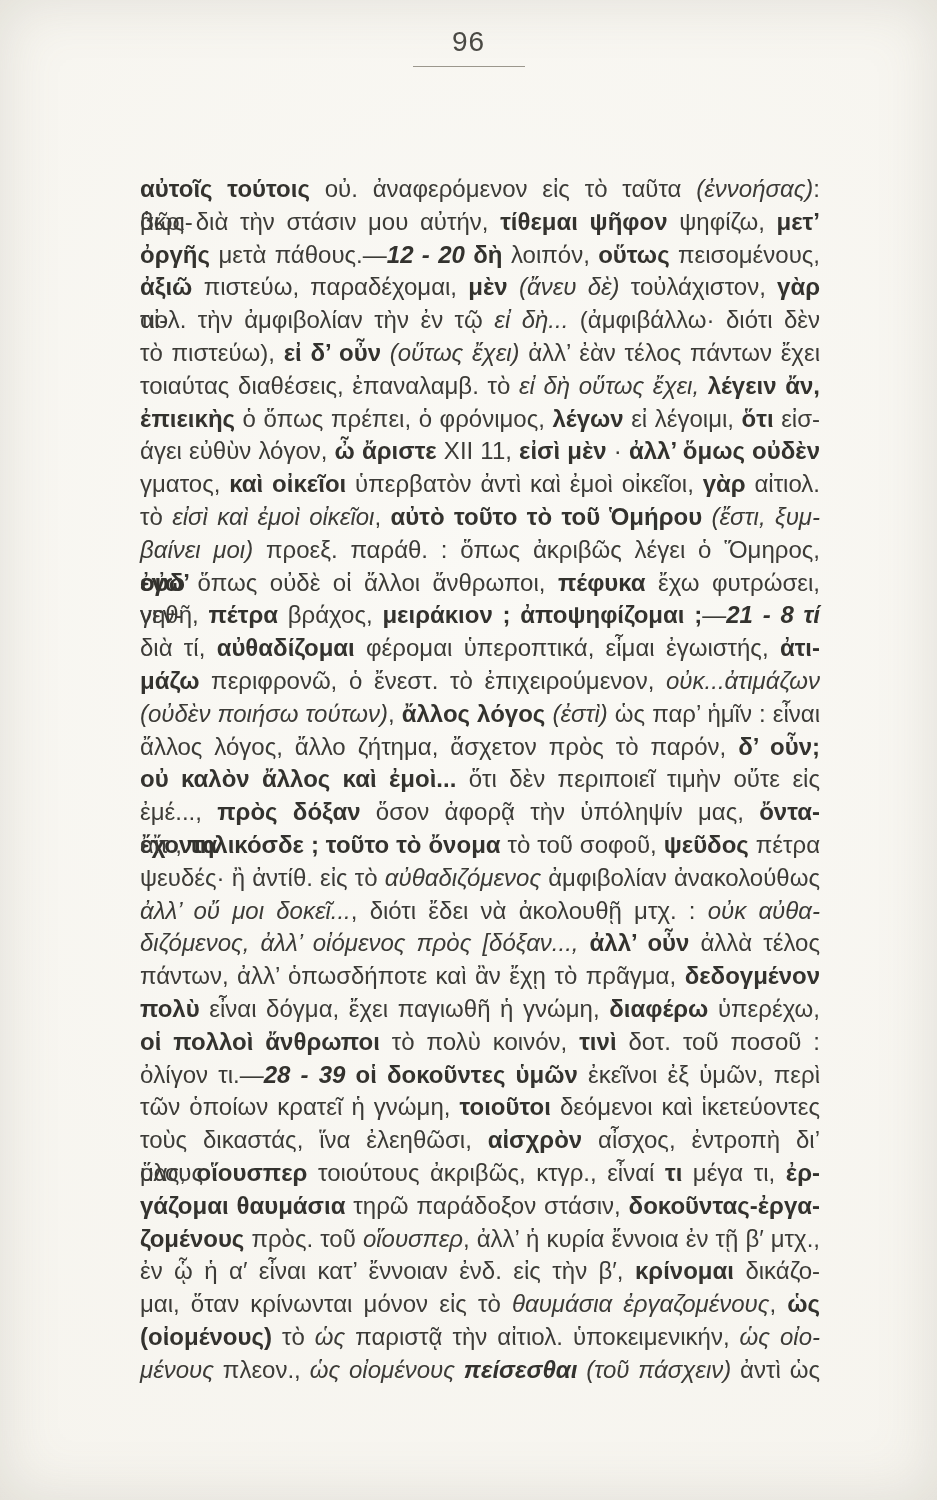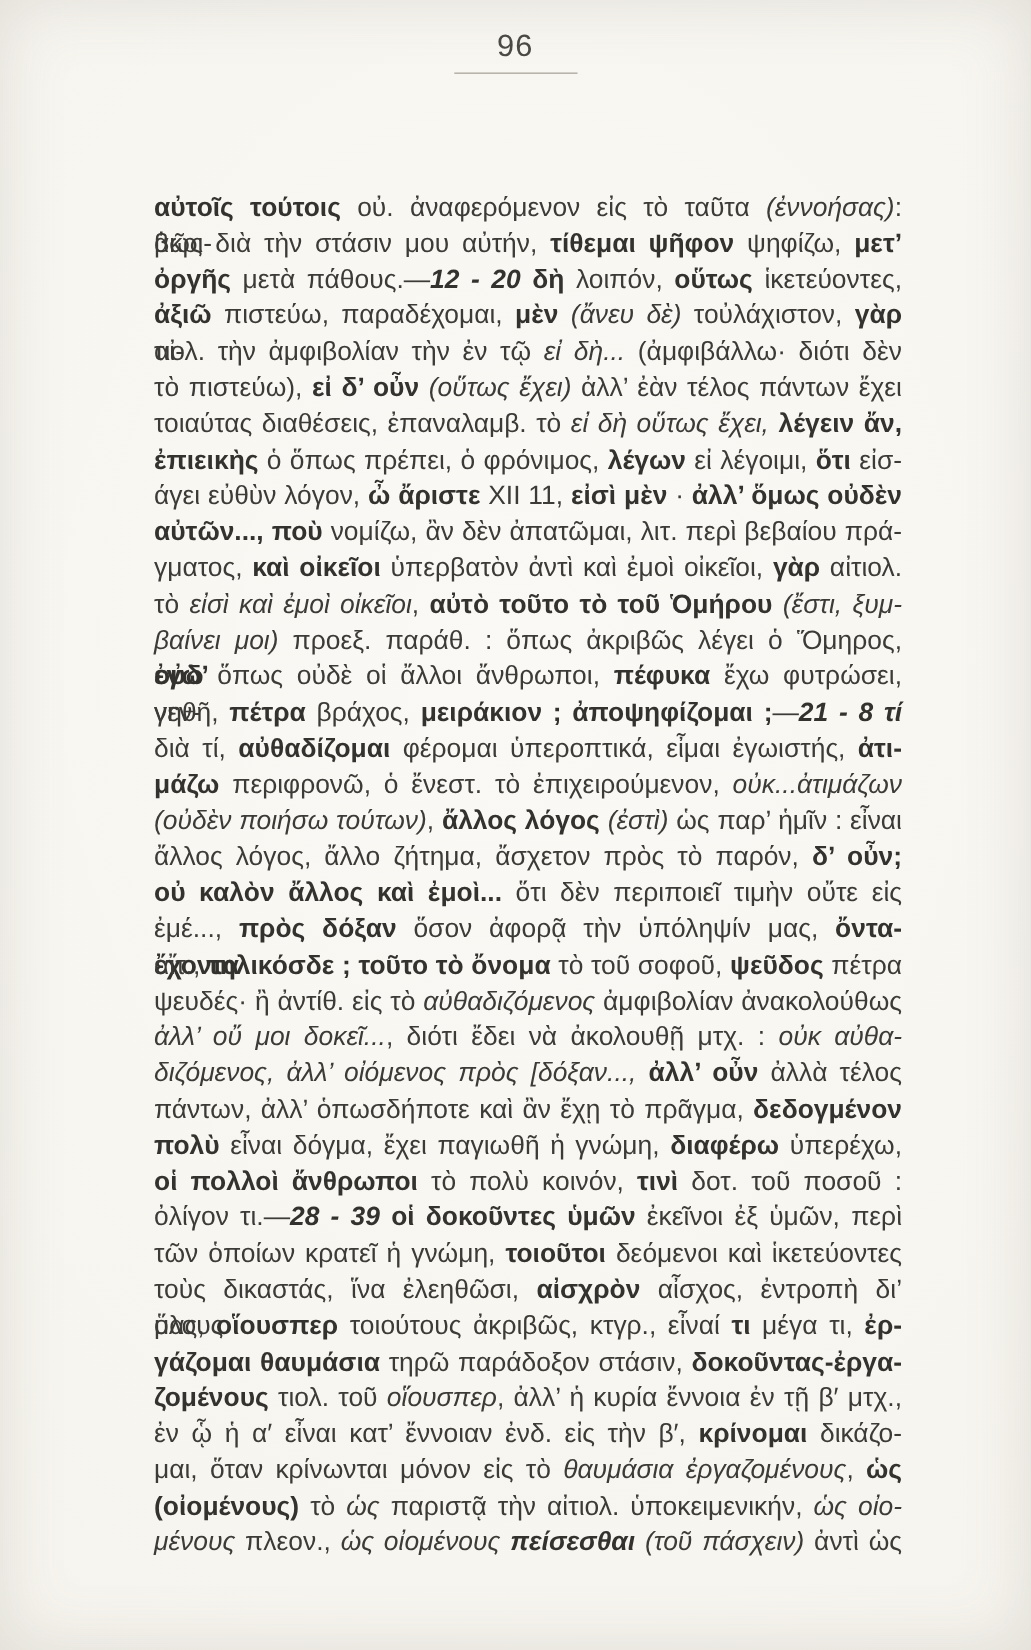--- a/index.html
+++ b/index.html
@@ -63,28 +63,27 @@
 
 <div class="scan">
   <header class="pagenum-wrap">
     <div class="pagenum">96</div>
     <div class="pagenum-rule"></div>
   </header>
 
   <main class="textblock" id="textblock">
       <div class="line"><span class="seg-b">αὐτοῖς τούτοις</span><span class="seg-n"> οὐ. ἀναφερόμενον εἰς τὸ ταῦτα </span><span class="seg-i">(ἐννοήσας)</span><span class="seg-n">: ἀκρι-</span></div>
       <div class="line"><span class="seg-n">βῶς διὰ τὴν στάσιν μου αὐτήν, </span><span class="seg-b">τίθεμαι ψῆφον</span><span class="seg-n"> ψηφίζω, </span><span class="seg-b">μετ’</span></div>
-      <div class="line"><span class="seg-b">ὀργῆς</span><span class="seg-n"> μετὰ πάθους.—</span><span class="seg-bi">12 - 20</span><span class="seg-b"> δὴ</span><span class="seg-n"> λοιπόν, </span><span class="seg-b">οὕτως</span><span class="seg-n"> ἱκετεύοντες,</span></div>
+      <div class="line"><span class="seg-b">ὀργῆς</span><span class="seg-n"> μετὰ πάθους.—</span><span class="seg-bi">12 - 20</span><span class="seg-b"> δὴ</span><span class="seg-n"> λοιπόν, </span><span class="seg-b">οὕτως</span><span class="seg-n"> πεισομένους,</span></div>
       <div class="line"><span class="seg-b">ἀξιῶ</span><span class="seg-n"> πιστεύω, παραδέχομαι, </span><span class="seg-b">μὲν</span><span class="seg-n"> </span><span class="seg-i">(ἄνευ δὲ)</span><span class="seg-n"> τοὐλάχιστον, </span><span class="seg-b">γὰρ</span><span class="seg-n"> αἰ-</span></div>
       <div class="line"><span class="seg-n">τιολ. τὴν ἀμφιβολίαν τὴν ἐν τῷ </span><span class="seg-i">εἰ δὴ...</span><span class="seg-n"> (ἀμφιβάλλω· διότι δὲν</span></div>
       <div class="line"><span class="seg-n">τὸ πιστεύω), </span><span class="seg-b">εἰ δ’ οὖν</span><span class="seg-n"> </span><span class="seg-i">(οὕτως ἔχει)</span><span class="seg-n"> ἀλλ’ ἐὰν τέλος πάντων ἔχει</span></div>
       <div class="line"><span class="seg-n">τοιαύτας διαθέσεις, ἐπαναλαμβ. τὸ </span><span class="seg-i">εἰ δὴ οὕτως ἔχει,</span><span class="seg-n"> </span><span class="seg-b">λέγειν ἄν,</span></div>
       <div class="line"><span class="seg-b">ἐπιεικὴς</span><span class="seg-n"> ὁ ὅπως πρέπει, ὁ φρόνιμος, </span><span class="seg-b">λέγων</span><span class="seg-n"> εἰ λέγοιμι, </span><span class="seg-b">ὅτι</span><span class="seg-n"> εἰσ-</span></div>
       <div class="line"><span class="seg-n">άγει εὐθὺν λόγον, </span><span class="seg-b">ὦ ἄριστε</span><span class="seg-n"> XII 11, </span><span class="seg-b">εἰσὶ μὲν</span><span class="seg-n"> · </span><span class="seg-b">ἀλλ’ ὅμως οὐδὲν</span></div>
-      <div class="line"><span class="seg-b">αὐτῶν..., ποὺ</span><span class="seg-n"> νομίζω, ἂν δὲν ἀπατῶμαι, λιτ. περὶ βεβαίου πρά-</span></div>
       <div class="line"><span class="seg-n">γματος, </span><span class="seg-b">καὶ οἰκεῖοι</span><span class="seg-n"> ὑπερβατὸν ἀντὶ καὶ ἐμοὶ οἰκεῖοι, </span><span class="seg-b">γὰρ</span><span class="seg-n"> αἰτιολ.</span></div>
       <div class="line"><span class="seg-n">τὸ </span><span class="seg-i">εἰσὶ καὶ ἐμοὶ οἰκεῖοι</span><span class="seg-n">, </span><span class="seg-b">αὐτὸ τοῦτο τὸ τοῦ Ὁμήρου</span><span class="seg-n"> </span><span class="seg-i">(ἔστι, ξυμ-</span></div>
       <div class="line"><span class="seg-i">βαίνει μοι)</span><span class="seg-n"> προεξ. παράθ. : ὅπως ἀκριβῶς λέγει ὁ Ὅμηρος, </span><span class="seg-b">οὐδ’</span></div>
       <div class="line"><span class="seg-b">ἐγὼ</span><span class="seg-n"> ὅπως οὐδὲ οἱ ἄλλοι ἄνθρωποι, </span><span class="seg-b">πέφυκα</span><span class="seg-n"> ἔχω φυτρώσει, γεν-</span></div>
       <div class="line"><span class="seg-n">νηθῆ, </span><span class="seg-b">πέτρα</span><span class="seg-n"> βράχος, </span><span class="seg-b">μειράκιον ; ἀποψηφίζομαι ;</span><span class="seg-n">—</span><span class="seg-bi">21 - 8 τί</span></div>
       <div class="line"><span class="seg-n">διὰ τί, </span><span class="seg-b">αὐθαδίζομαι</span><span class="seg-n"> φέρομαι ὑπεροπτικά, εἶμαι ἐγωιστής, </span><span class="seg-b">ἀτι-</span></div>
       <div class="line"><span class="seg-b">μάζω</span><span class="seg-n"> περιφρονῶ, ὁ ἔνεστ. τὸ ἐπιχειρούμενον, </span><span class="seg-i">οὐκ...ἀτιμάζων</span></div>
       <div class="line"><span class="seg-i">(οὐδὲν ποιήσω τούτων)</span><span class="seg-n">, </span><span class="seg-b">ἄλλος λόγος</span><span class="seg-n"> </span><span class="seg-i">(ἐστὶ)</span><span class="seg-n"> ὡς παρ’ ἡμῖν : εἶναι</span></div>
       <div class="line"><span class="seg-n">ἄλλος λόγος, ἄλλο ζήτημα, ἄσχετον πρὸς τὸ παρόν, </span><span class="seg-b">δ’ οὖν;</span></div>
       <div class="line"><span class="seg-b">οὐ καλὸν ἄλλος καὶ ἐμοὶ...</span><span class="seg-n"> ὅτι δὲν περιποιεῖ τιμὴν οὔτε εἰς</span></div>
@@ -94,19 +93,19 @@
       <div class="line"><span class="seg-i">ἀλλ’ οὔ μοι δοκεῖ...</span><span class="seg-n">, διότι ἔδει νὰ ἀκολουθῇ μτχ. : </span><span class="seg-i">οὐκ αὐθα-</span></div>
       <div class="line"><span class="seg-i">διζόμενος, ἀλλ’ οἰόμενος πρὸς [δόξαν...,</span><span class="seg-n"> </span><span class="seg-b">ἀλλ’ οὖν</span><span class="seg-n"> ἀλλὰ τέλος</span></div>
       <div class="line"><span class="seg-n">πάντων, ἀλλ’ ὁπωσδήποτε καὶ ἂν ἔχῃ τὸ πρᾶγμα, </span><span class="seg-b">δεδογμένον</span></div>
       <div class="line"><span class="seg-b">πολὺ</span><span class="seg-n"> εἶναι δόγμα, ἔχει παγιωθῆ ἡ γνώμη, </span><span class="seg-b">διαφέρω</span><span class="seg-n"> ὑπερέχω,</span></div>
       <div class="line"><span class="seg-b">οἱ πολλοὶ ἄνθρωποι</span><span class="seg-n"> τὸ πολὺ κοινόν, </span><span class="seg-b">τινὶ</span><span class="seg-n"> δοτ. τοῦ ποσοῦ :</span></div>
       <div class="line"><span class="seg-n">ὀλίγον τι.—</span><span class="seg-bi">28 - 39</span><span class="seg-b"> οἱ δοκοῦντες ὑμῶν</span><span class="seg-n"> ἐκεῖνοι ἐξ ὑμῶν, περὶ</span></div>
       <div class="line"><span class="seg-n">τῶν ὁποίων κρατεῖ ἡ γνώμη, </span><span class="seg-b">τοιοῦτοι</span><span class="seg-n"> δεόμενοι καὶ ἱκετεύοντες</span></div>
       <div class="line"><span class="seg-n">τοὺς δικαστάς, ἵνα ἐλεηθῶσι, </span><span class="seg-b">αἰσχρὸν</span><span class="seg-n"> αἶσχος, ἐντροπὴ δι’ ὅλους</span></div>
       <div class="line"><span class="seg-n">μας, </span><span class="seg-b">οἵουσπερ</span><span class="seg-n"> τοιούτους ἀκριβῶς, κτγρ., εἶναί </span><span class="seg-b">τι</span><span class="seg-n"> μέγα τι, </span><span class="seg-b">ἐρ-</span></div>
       <div class="line"><span class="seg-b">γάζομαι θαυμάσια</span><span class="seg-n"> τηρῶ παράδοξον στάσιν, </span><span class="seg-b">δοκοῦντας-ἐργα-</span></div>
-      <div class="line"><span class="seg-b">ζομένους</span><span class="seg-n"> τιολ. τοῦ </span><span class="seg-i">οἵουσπερ</span><span class="seg-n">, ἀλλ’ ἡ κυρία ἔννοια ἐν τῇ β′ μτχ.,</span></div>
+      <div class="line"><span class="seg-b">ζομένους</span><span class="seg-n"> πρὸς. τοῦ </span><span class="seg-i">οἵουσπερ</span><span class="seg-n">, ἀλλ’ ἡ κυρία ἔννοια ἐν τῇ β′ μτχ.,</span></div>
       <div class="line"><span class="seg-n">ἐν ᾧ ἡ α′ εἶναι κατ’ ἔννοιαν ἐνδ. εἰς τὴν β′, </span><span class="seg-b">κρίνομαι</span><span class="seg-n"> δικάζο-</span></div>
       <div class="line"><span class="seg-n">μαι, ὅταν κρίνωνται μόνον εἰς τὸ </span><span class="seg-i">θαυμάσια ἐργαζομένους</span><span class="seg-n">, </span><span class="seg-b">ὡς</span></div>
       <div class="line"><span class="seg-b">(οἰομένους)</span><span class="seg-n"> τὸ </span><span class="seg-i">ὡς</span><span class="seg-n"> παριστᾷ τὴν αἰτιολ. ὑποκειμενικήν, </span><span class="seg-i">ὡς οἰο-</span></div>
       <div class="line"><span class="seg-i">μένους</span><span class="seg-n"> πλεον., </span><span class="seg-i">ὡς οἰομένους </span><span class="seg-bi">πείσεσθαι</span><span class="seg-n"> </span><span class="seg-i">(τοῦ πάσχειν)</span><span class="seg-n"> ἀντὶ ὡς</span></div>
     </main>
 </div>
 
 </body></html>

